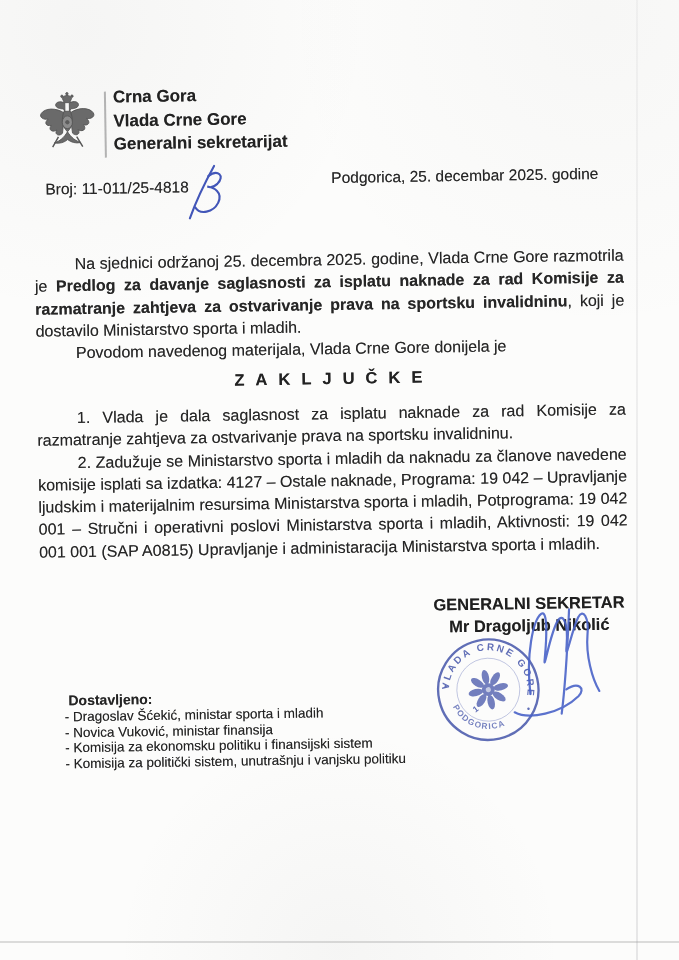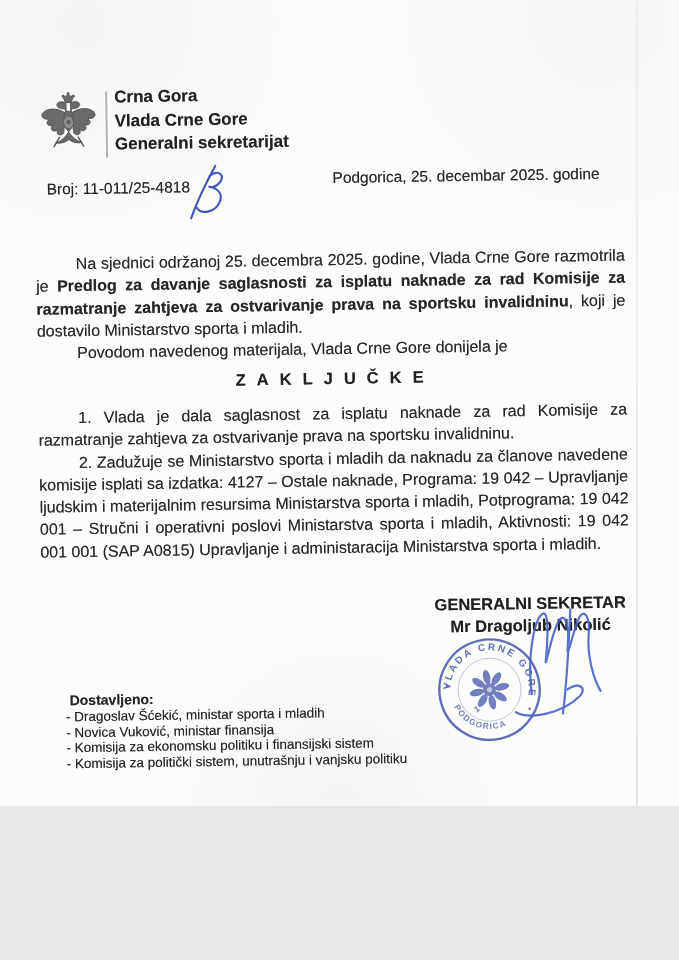--- a/index.html
+++ b/index.html
@@ -1,17 +1,17 @@
 <!DOCTYPE html>
 <html><head>
 <meta charset="utf-8">
 <style>
   html,body{margin:0;padding:0;background:#e8e8e8;}
   .page{
-    position:relative;width:679px;height:806px;margin:0 auto;
+    position:relative;width:679px;height:960px;margin:0 auto;
     background:#fcfcfb;overflow:hidden;
     font-family:"Liberation Sans","DejaVu Sans",sans-serif;
     color:#262626;
     background-image:
       radial-gradient(circle at 12% 3%, rgba(120,120,120,.05), transparent 26%),
       radial-gradient(circle at 88% 2%, rgba(120,120,120,.04), transparent 28%),
       radial-gradient(circle at 50% 99%, rgba(120,120,120,.05), transparent 22%);
   }
   .tilt{position:absolute;inset:0;transform:rotate(-0.9deg);transform-origin:50% 50%;}
   .txt{text-shadow:0 0 .4px rgba(45,45,45,.55);}

